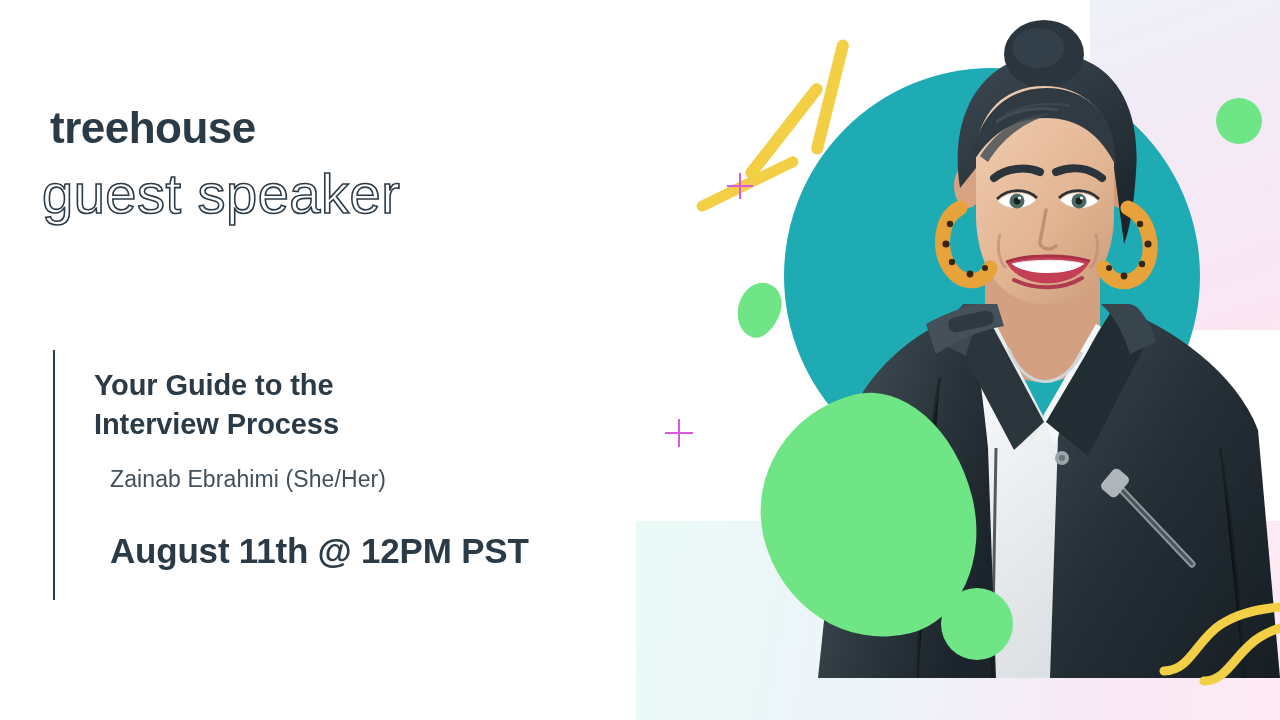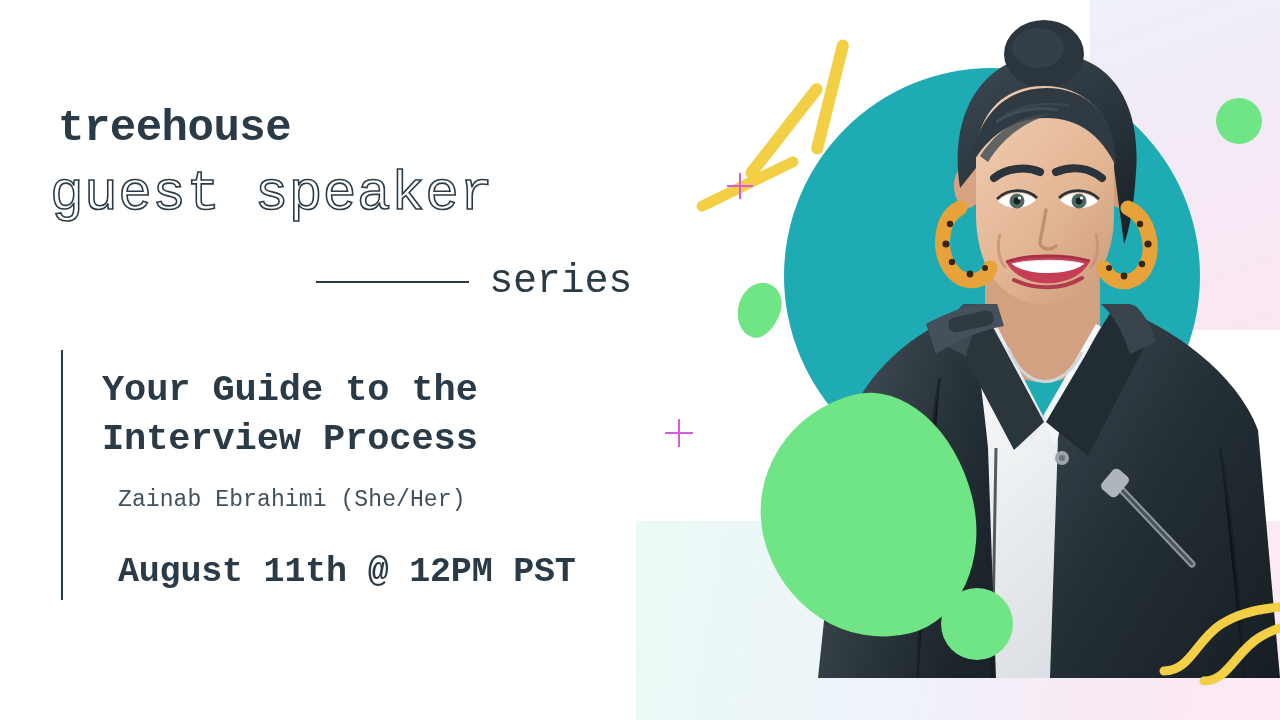--- a/index.html
+++ b/index.html
@@ -138,25 +138,24 @@
     background: #D65BE0;
   }
   .plus::before { left: 50%; top: 0; width: 2px; height: 100%; margin-left: -1px; }
   .plus::after  { top: 50%; left: 0; height: 2px; width: 100%; margin-top: -1px; }
   .plus-1 { left: 727px; top: 173px; width: 26px; height: 26px; }
   .plus-2 { left: 665px; top: 419px; width: 28px; height: 28px; }
 
   
   .content {
     position: absolute;
-    left: 8px;
+    left: 0;
     top: 0;
     width: 680px;
     height: 596px;
-    font-family: Liberation Mono, monospace;
   }
 
   .brand {
     position: absolute;
     left: 50px;
     top: 106px;
     font-size: 44px;
     font-weight: 600;
     letter-spacing: -0.5px;
     color: #2A3B47;
@@ -207,21 +206,21 @@
     width: 560px;
     height: 250px;
     border-left: 2px solid #2A3B47;
     box-sizing: border-box;
     padding-left: 39px;
   }
 
   .talk-title {
     margin: 0;
     padding-top: 16px;
-    font-size: 37px;
+    font-size: 29px;
     font-weight: 600;
     line-height: 1.33;
     letter-spacing: -0.1px;
     color: #2A3B47;
   }
   .talk-title span { display: block; }
 
   .speaker-name,
   .speaker-role {
     margin: 0;
@@ -407,24 +406,20 @@
       <path d="M54 96 C78 96 86 66 110 52 C120 46 126 44 130 43" fill="none" stroke="#F3CF45" stroke-width="9" stroke-linecap="round"></path>
     </svg>
   </div>
 
   <div class="content">
 
     <div class="brand">treehouse</div>
 
     <div class="headline">guest speaker</div>
 
-    <div class="series-row">
-      <div class="series-rule"></div>
-      <div class="series-word">series</div>
-    </div>
 
     <div class="detail-block">
       <h1 class="talk-title">
         <span>Your Guide to the</span>
         <span>Interview Process</span>
       </h1>
       <p class="speaker-name">Zainab Ebrahimi (She/Her)</p>
       <p class="datetime">August 11th @ 12PM PST</p>
     </div>
 

